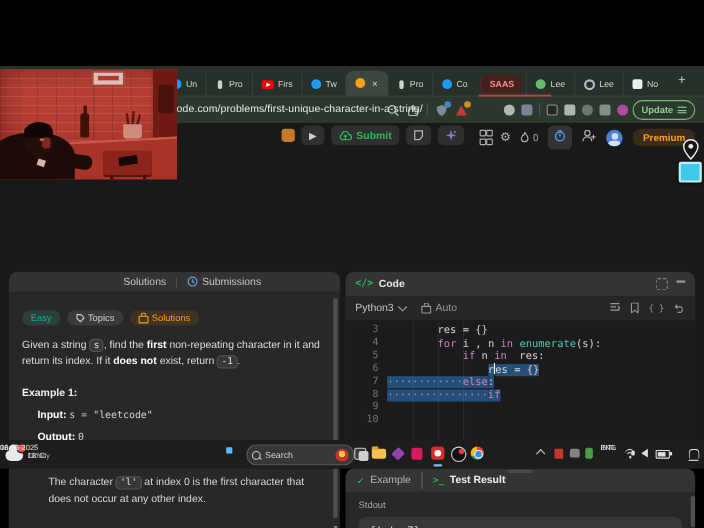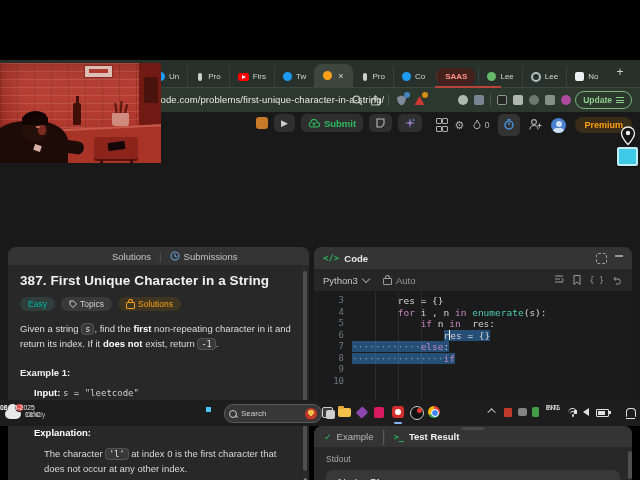--- a/index.html
+++ b/index.html
@@ -423,21 +423,20 @@
           <span class="pdiv">|</span>
           <span class="ptab">
             <svg width="10" height="10">
                 <circle cx="5" cy="5" r="4" fill="none" stroke="#6a9fd8" stroke-width="1.1"></circle>
                 <path d="M5 2.8 V5 L6.8 6.2" fill="none" stroke="#6a9fd8" stroke-width="1.1"></path>
               </svg>
             <span>Submissions</span>
           </span>
         </div>
         <div class="pbody">
-          <div class="ptitle">387. First Unique Character in a String</div>
           <div class="badges">
             <span class="pill easy">Easy</span>
             <span class="pill topics">
               <svg width="8" height="8">
                   <path d="M1 1 H4.5 L7.5 4 L4 7.5 L1 4.5 Z" fill="none" stroke="#d0d0d0" stroke-width="1"></path>
                 </svg>
               <span>Topics</span>
             </span>
             <span class="pill companies">
               <span class="lock"></span>

